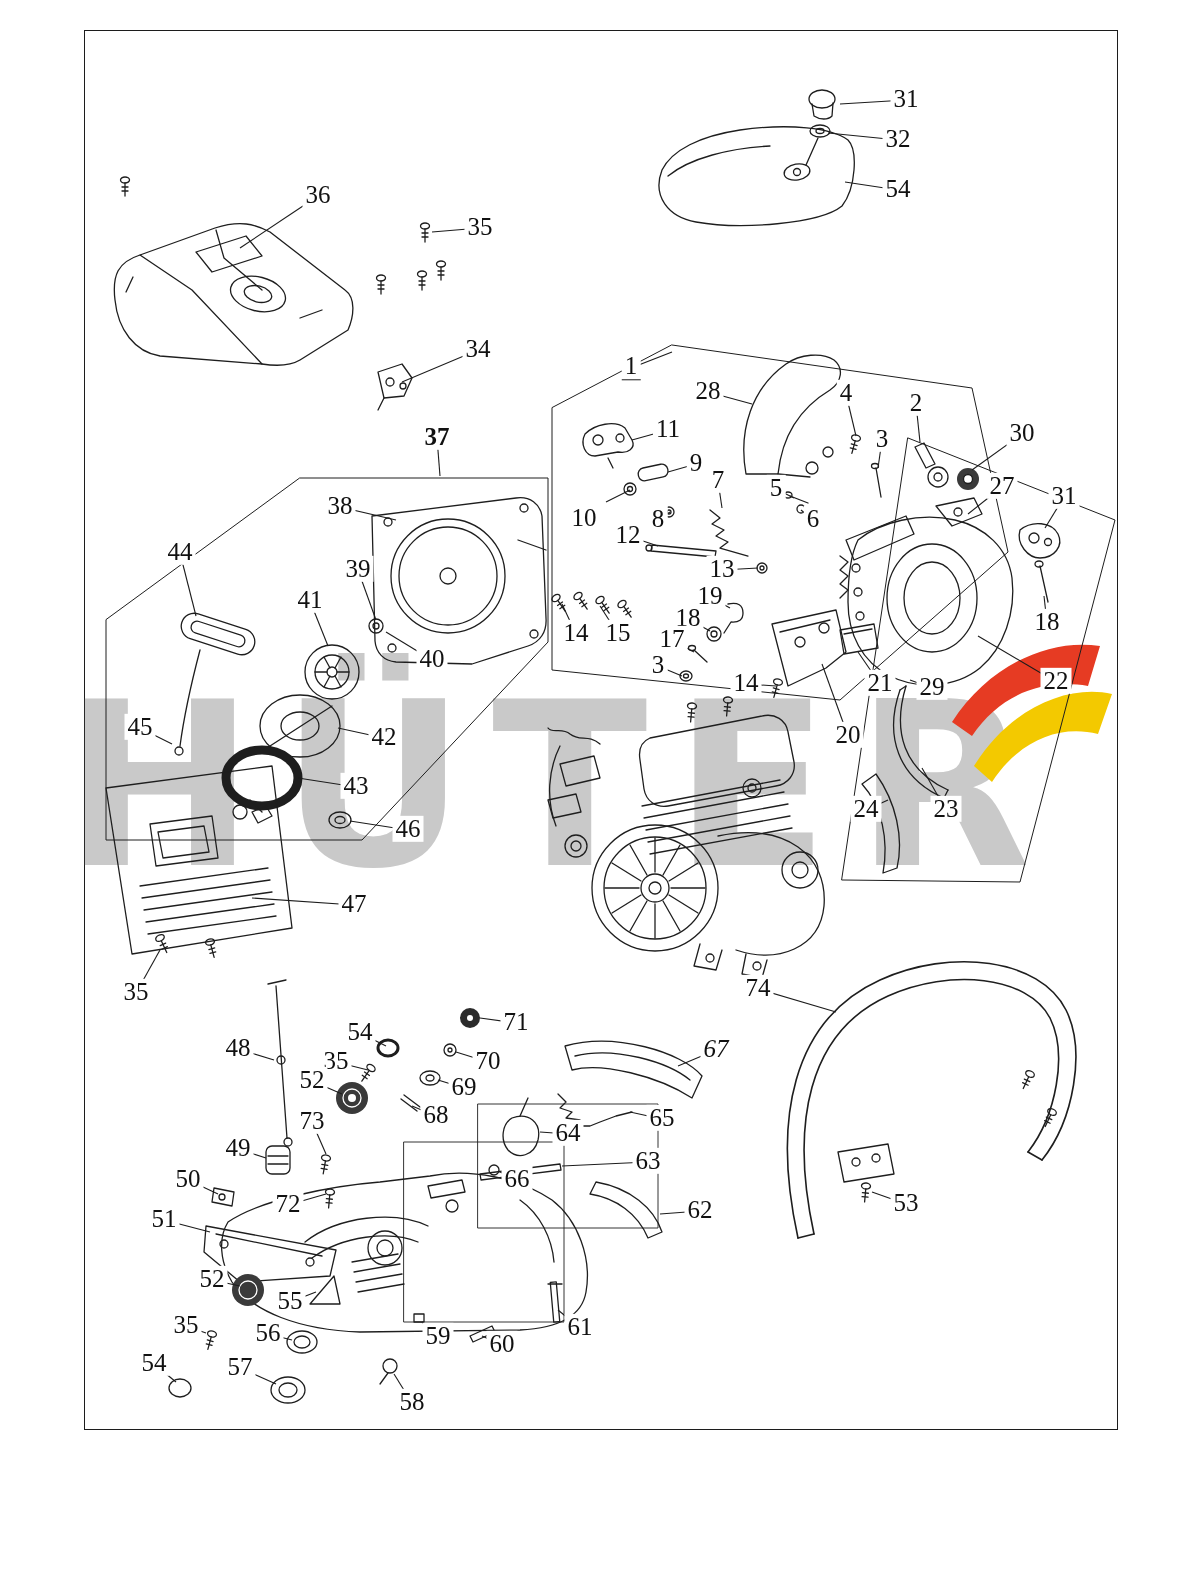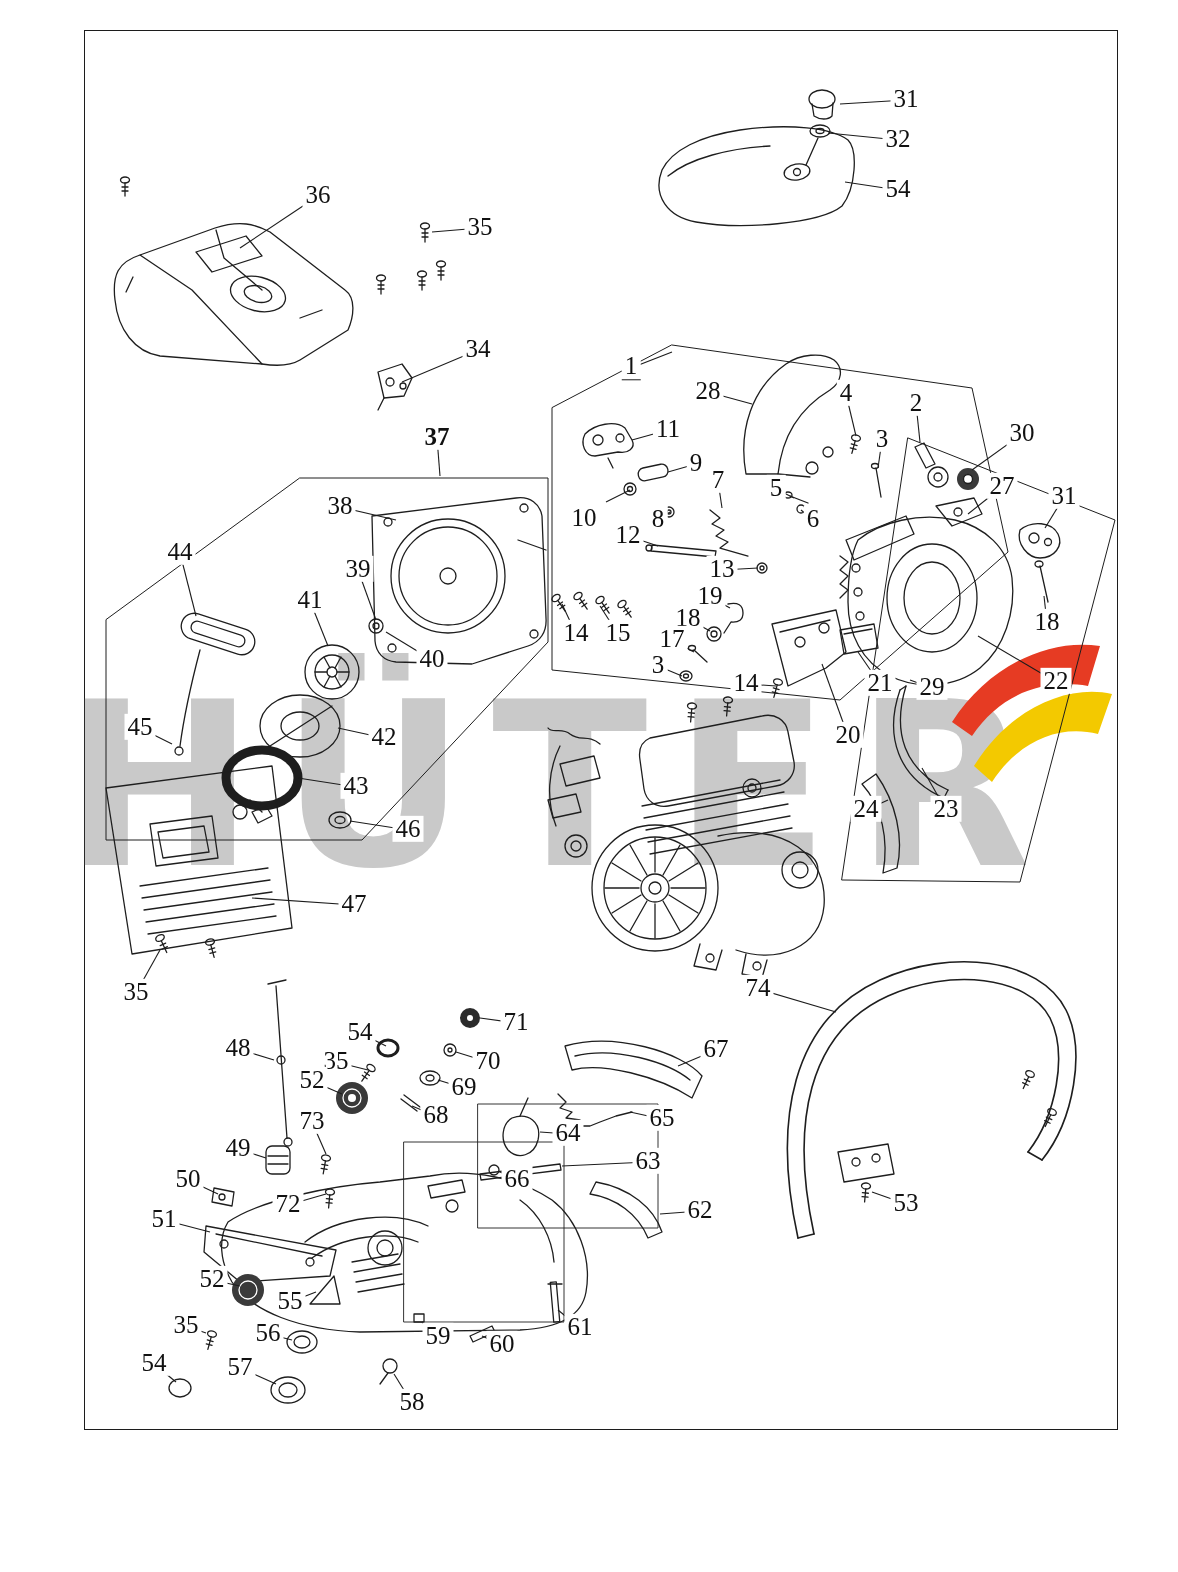--- a/index.html
+++ b/index.html
@@ -469,21 +469,21 @@
       <div class="part-label" style="left: 136px; top: 993px;">35</div>
       <div class="part-label" style="left: 758px; top: 989px;">74</div>
       <div class="part-label" style="left: 360px; top: 1033px;">54</div>
       <div class="part-label" style="left: 516px; top: 1023px;">71</div>
       <div class="part-label" style="left: 238px; top: 1049px;">48</div>
       <div class="part-label" style="left: 488px; top: 1062px;">70</div>
       <div class="part-label" style="left: 336px; top: 1062px;">35</div>
       <div class="part-label" style="left: 312px; top: 1081px;">52</div>
       <div class="part-label" style="left: 464px; top: 1088px;">69</div>
       <div class="part-label" style="left: 436px; top: 1116px;">68</div>
-      <div class="part-label" style="left: 716px; top: 1050px;">67</div>
+      <div class="part-label" style="left: 716px; top: 1050px; font-style: italic;">67</div>
       <div class="part-label" style="left: 662px; top: 1119px;">65</div>
       <div class="part-label" style="left: 312px; top: 1122px;">73</div>
       <div class="part-label" style="left: 568px; top: 1134px;">64</div>
       <div class="part-label" style="left: 238px; top: 1149px;">49</div>
       <div class="part-label" style="left: 648px; top: 1162px;">63</div>
       <div class="part-label" style="left: 517px; top: 1180px;">66</div>
       <div class="part-label" style="left: 188px; top: 1180px;">50</div>
       <div class="part-label" style="left: 288px; top: 1205px;">72</div>
       <div class="part-label" style="left: 700px; top: 1211px;">62</div>
       <div class="part-label" style="left: 906px; top: 1204px;">53</div>

